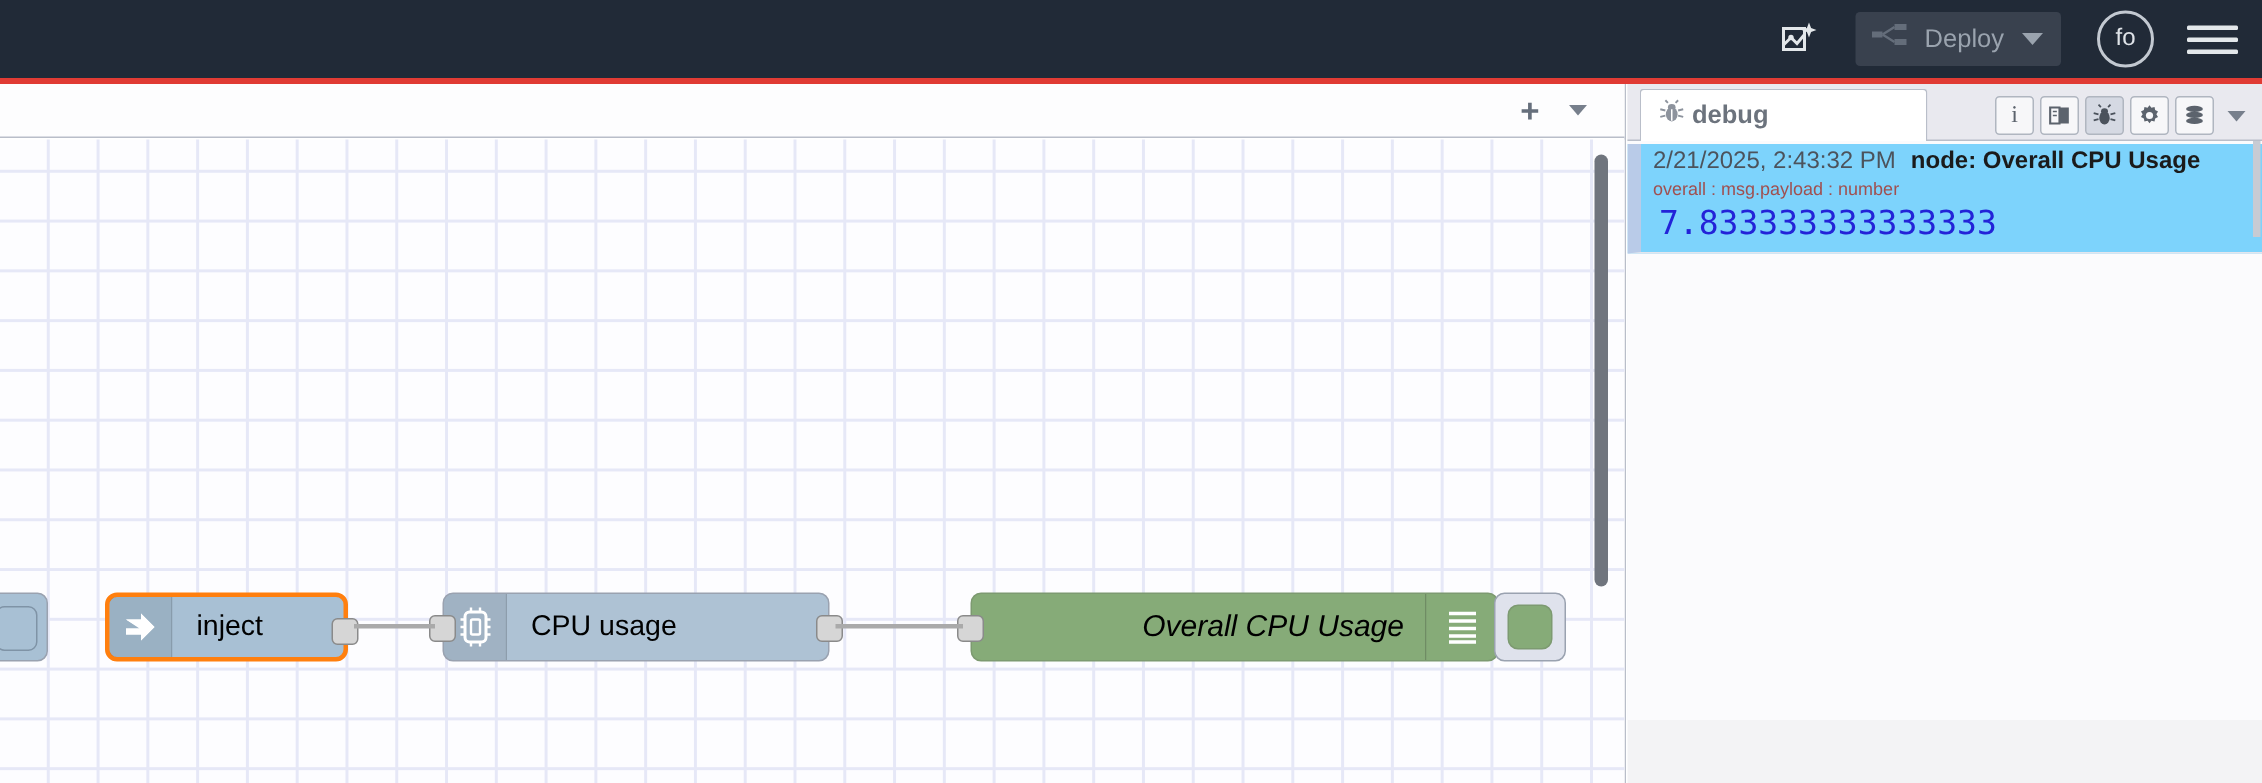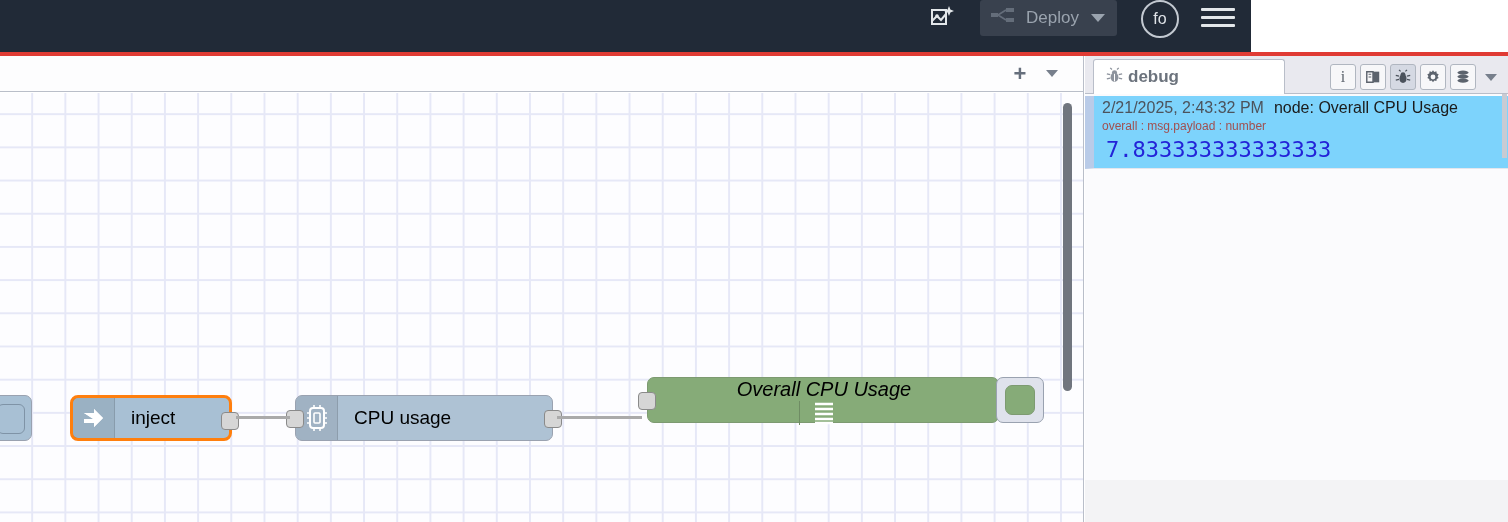--- a/index.html
+++ b/index.html
@@ -6,23 +6,23 @@
   html, body {
     width: 1508px; height: 522px;
     overflow: hidden;
     font-family: "Liberation Sans", sans-serif;
     background: #fff;
   }
 
   
   #header {
     position: absolute; top: 0; left: 0;
-    width: 1251px; height: 52px;
+    width: 1508px; height: 52px;
     background: #212a37;
-    display: flex; justify-content: flex-end; padding-left: 45px;
+    display: flex; align-items: center; justify-content: flex-end; padding-left: 45px;
   }
   #deploy-status-bar {
     position: absolute; top: 52px; left: 0;
     width: 1508px; height: 4px;
     background: #e03b34;
   }
   .hdr-icon-btn {
     width: 40px; height: 34px;
     display: flex; align-items: center; justify-content: center;
     cursor: pointer;
@@ -178,25 +178,24 @@
   #node-inject .node-icon-box { border-radius: 4px 0 0 4px; }
   #node-inject .node-label { font-size: 19px; }
 
   #node-cpu {
     left: 295px; top: 302px;
     width: 258px;
     background: #aec2d4;
   }
 
   #node-debug {
-    left: 647px; top: 284px;
+    left: 647px; top: 302px;
     width: 352px;
     background: #86ab78;
     border: 1px solid #7d9a71;
-    flex-direction: column;
   }
   #node-debug .node-label {
     font-style: italic;
     text-align: right;
     padding-right: 14px;
     font-size: 20px;
   }
   #debug-node-icon-box {
     width: 48px; height: 100%;
     border-left: 1px solid #6f8c64;
@@ -308,21 +307,21 @@
     background: #7dd3fc;
     padding: 3px 4px 6px 8px;
   }
   .debug-msg-head {
     font-size: 16px;
     color: #4c535c;
     display: flex; gap: 10px; align-items: baseline;
     white-space: nowrap;
   }
   .debug-msg-node {
-    font-weight: normal;
+    font-weight: bold;
     color: #1b1b1b;
   }
   .debug-msg-topic {
     font-size: 12px;
     color: #a05050;
     margin-top: 2px;
   }
   .debug-msg-value {
     font-family: "DejaVu Sans Mono", monospace;
     font-size: 22px;

